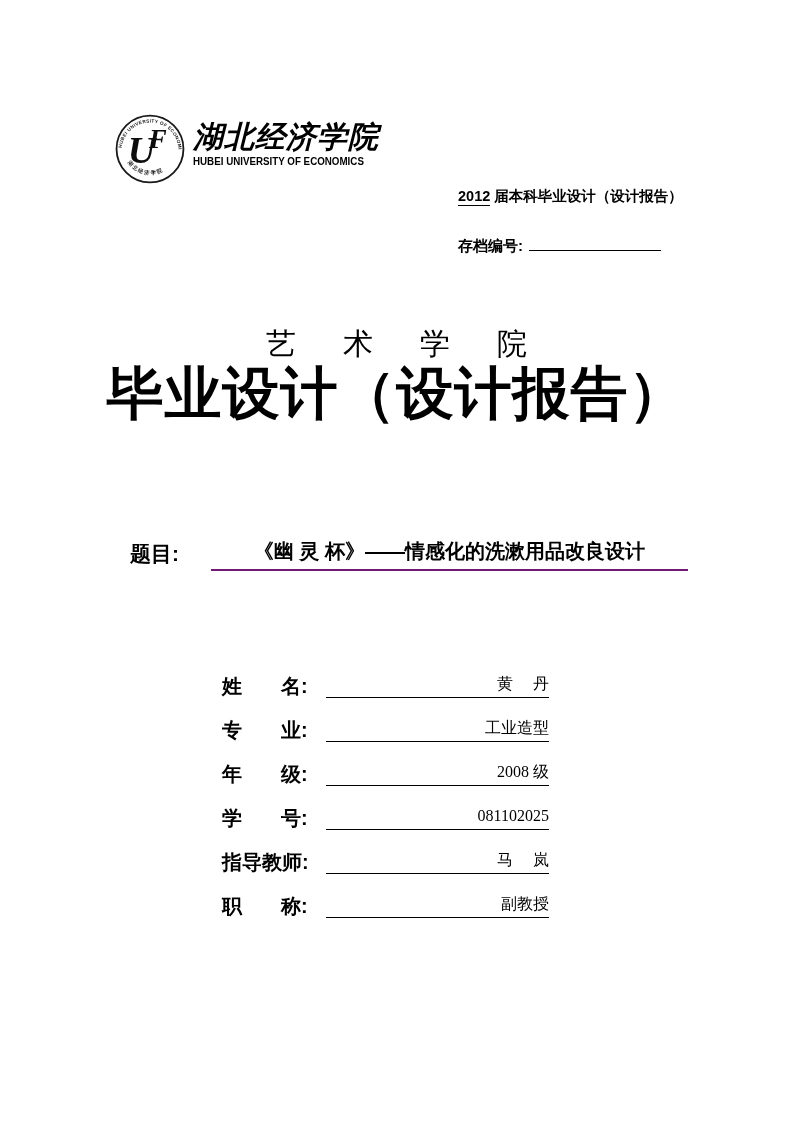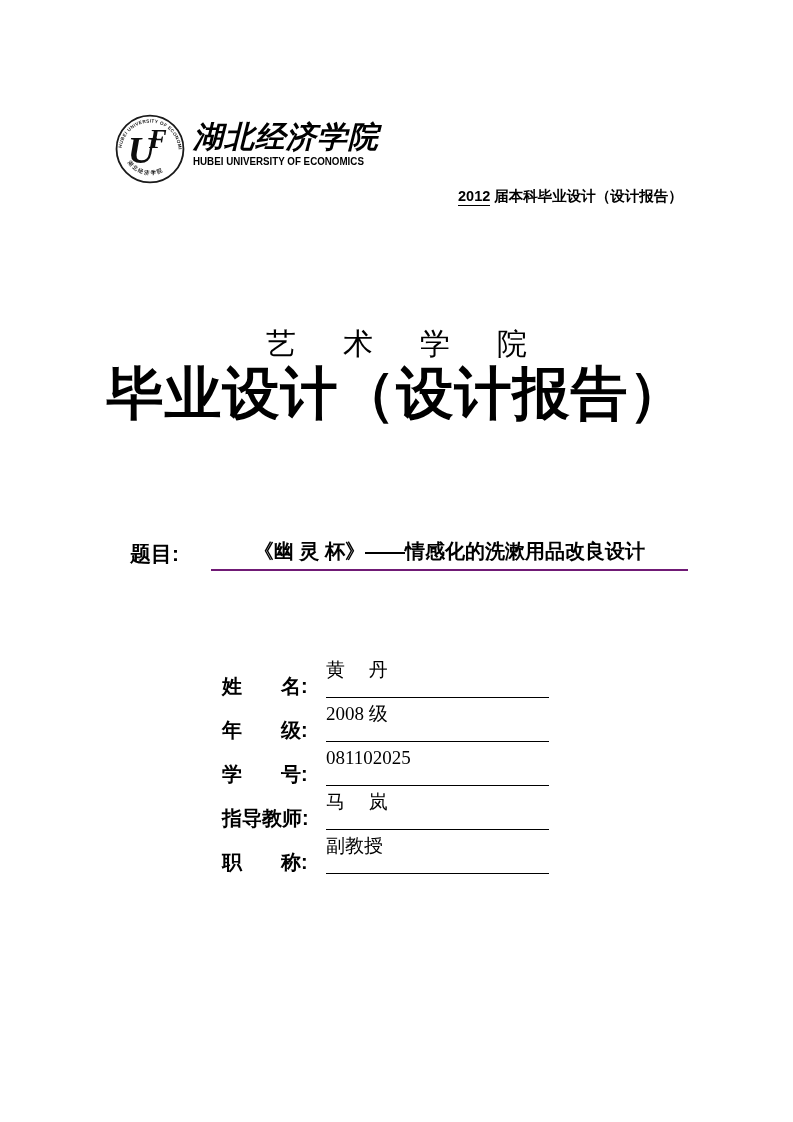--- a/index.html
+++ b/index.html
@@ -49,23 +49,23 @@
   .topic-line {
     flex:1; border-bottom:2px solid #701a75; text-align:center;
     font-size:20px; font-weight:bold; white-space:pre; padding-bottom:4px;
   }
 
   
   .form { position:absolute; left:222px; top:674px; width:327px; }
   .info-row { display:flex; align-items:flex-end; height:24px; margin-bottom:20px; }
   .info-label { width:104px; font-size:20px; font-weight:600; white-space:pre; line-height:24px; }
   .info-line {
-    flex:1; border-bottom:1.6px solid #000; text-align:left;
-    font-family:"Liberation Serif", serif; font-size:19px;
-    white-space:pre; padding-bottom:16px; line-height:22px;
+    flex:1; border-bottom:1.6px solid #000; text-align:right;
+    font-family:"Liberation Serif", serif; font-size:16px;
+    white-space:pre; padding-bottom:2px; line-height:22px;
   }
 </style>
 </head>
 <body>
 
 <div class="page">
 
   <div class="logo-block">
     <svg class="seal" viewBox="0 0 68 68">
       <defs>
@@ -83,36 +83,43 @@
       <text x="33" y="33" font-size="25" font-weight="bold" font-style="italic" font-family="'Liberation Serif', serif" fill="#0d0d0d">F</text>
     </svg>
     <div class="logo-names">
       <div class="logo-cn">湖北经济学院</div>
       <div class="logo-en">HUBEI UNIVERSITY OF ECONOMICS</div>
     </div>
   </div>
 
   <div class="session"><span class="year">2012</span><span> 届本科毕业设计（设计报告）</span></div>
 
+  <div class="archive">
+    <span>存档编号:</span><span class="archive-line"></span>
+  </div>
 
   <div class="college">
     <span>艺术学院</span>
   </div>
 
   <div class="main-title">毕业设计（设计报告）</div>
 
   <div class="topic-row">
     <span class="topic-label">题目:  </span>
     <span class="topic-line">《幽 灵 杯》——情感化的洗漱用品改良设计</span>
   </div>
 
   <div class="form">
     <div class="info-row">
       <span class="info-label">姓       名:</span>
       <span class="info-line">黄     丹</span>
+    </div>
+    <div class="info-row">
+      <span class="info-label">专       业:</span>
+      <span class="info-line">工业造型</span>
     </div>
     <div class="info-row">
       <span class="info-label">年       级:</span>
       <span class="info-line">2008 级</span>
     </div>
     <div class="info-row">
       <span class="info-label">学       号:</span>
       <span class="info-line">081102025</span>
     </div>
     <div class="info-row">

